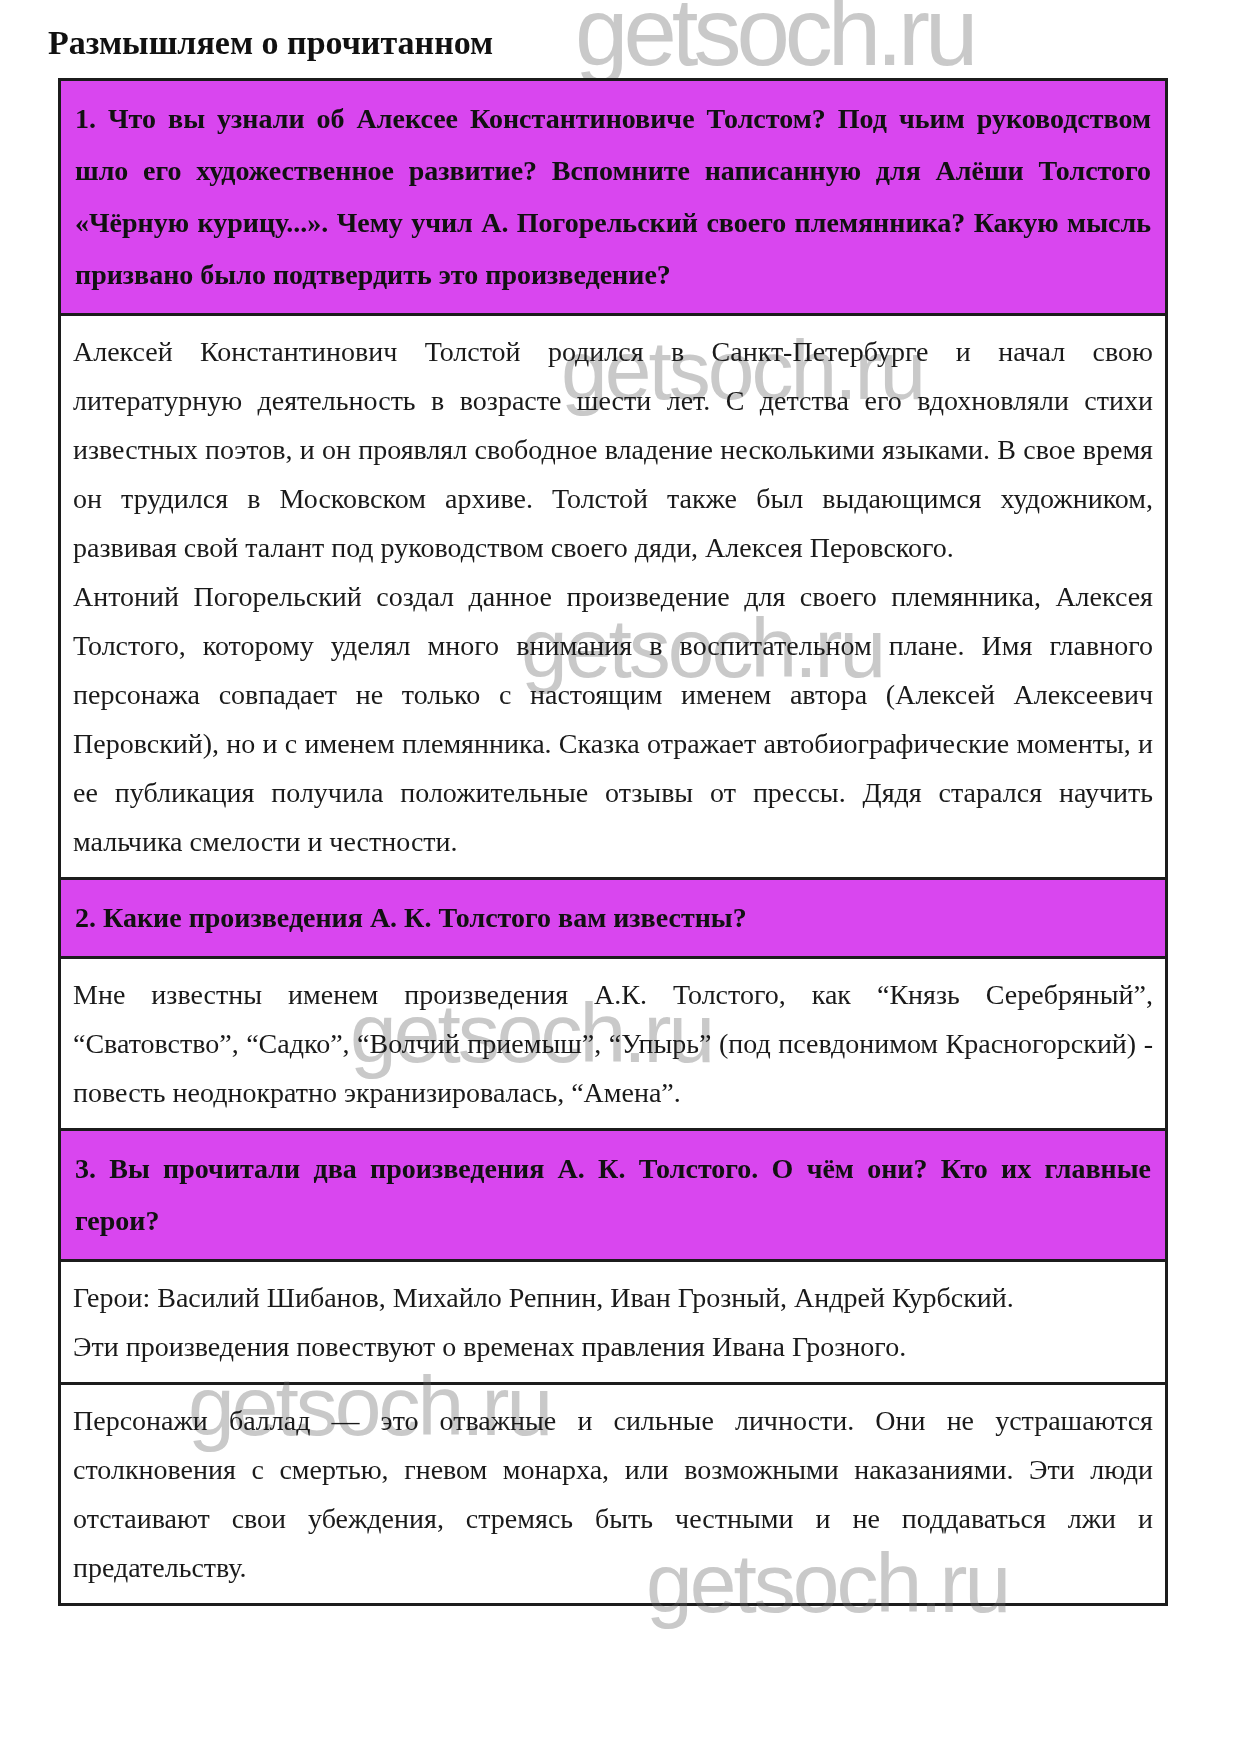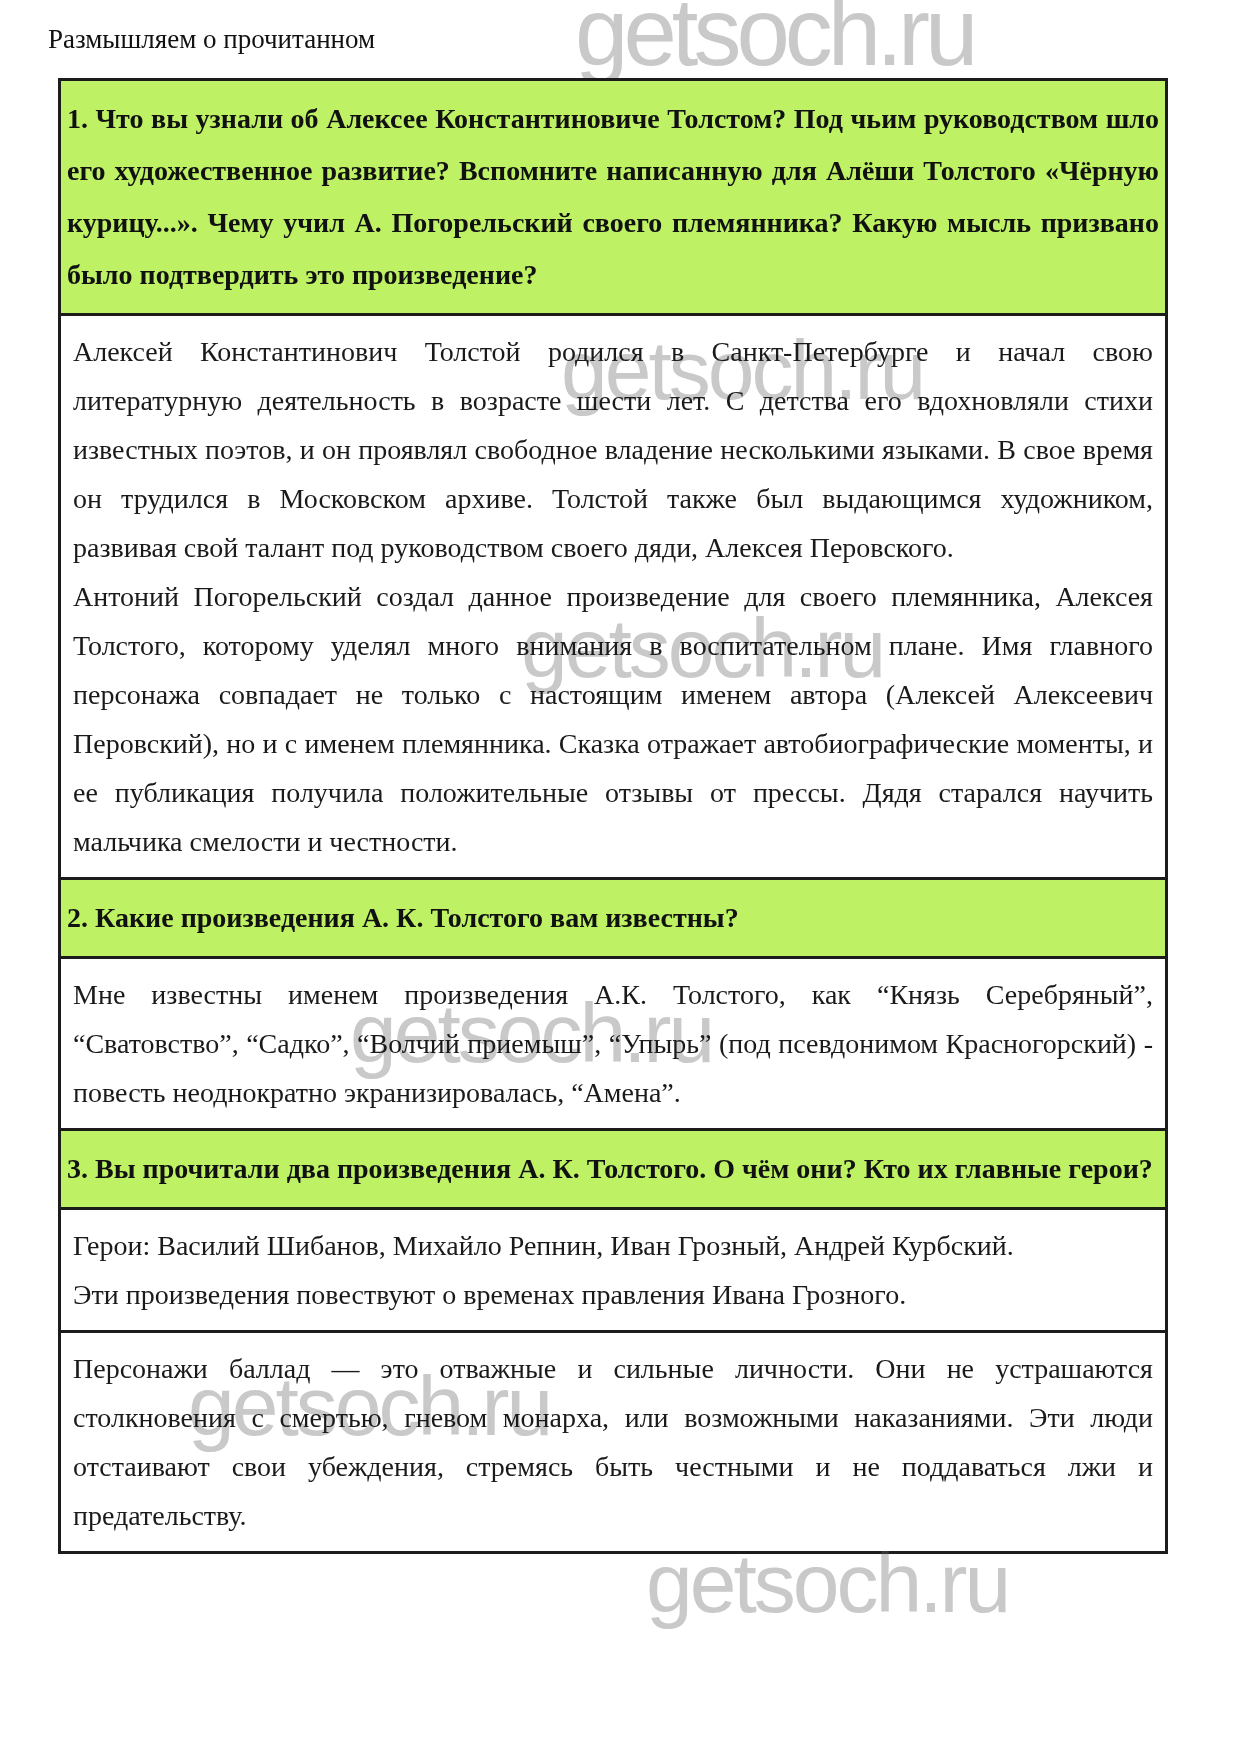--- a/index.html
+++ b/index.html
@@ -11,22 +11,22 @@
     height: 1755px;
     background: #ffffff;
     position: relative;
     overflow: hidden;
     font-family: "Liberation Serif", serif;
   }
   .page-header {
     position: absolute;
     left: 48px;
     top: 24px;
-    font-size: 27px;
-    font-weight: normal;
+    font-size: 34px;
+    font-weight: bold;
     color: #111111;
     z-index: 2;
     white-space: nowrap;
   }
   .wm {
     position: absolute;
     font-family: "Liberation Sans", sans-serif;
     color: rgba(100,100,100,0.35);
     letter-spacing: -3px;
     line-height: 1;
@@ -51,22 +51,22 @@
     background: #ffffff;
     z-index: 1;
   }
   .wm-in { z-index: 5; }
   .wm-2 { top: 247px; left: 500px; }
   .wm-3 { top: 525px; left: 460px; }
   .wm-4 { top: 910px; left: 289px; }
   .wm-5 { top: 1283px; left: 127px; }
   .wm-6 { top: 1460px; left: 585px; }
   .q-block {
-    background: #bef264;
-    padding: 12px 6px;
+    background: #d946ef;
+    padding: 12px 14px;
     border-bottom: 3px solid #1c1c1c;
   }
   .a-block {
     background: transparent;
     padding: 11px 12px;
     border-bottom: 3px solid #1c1c1c;
   }
   .a-block:last-child { border-bottom: none; border-radius: 18px; }
   .q-block p {
     margin: 0;

